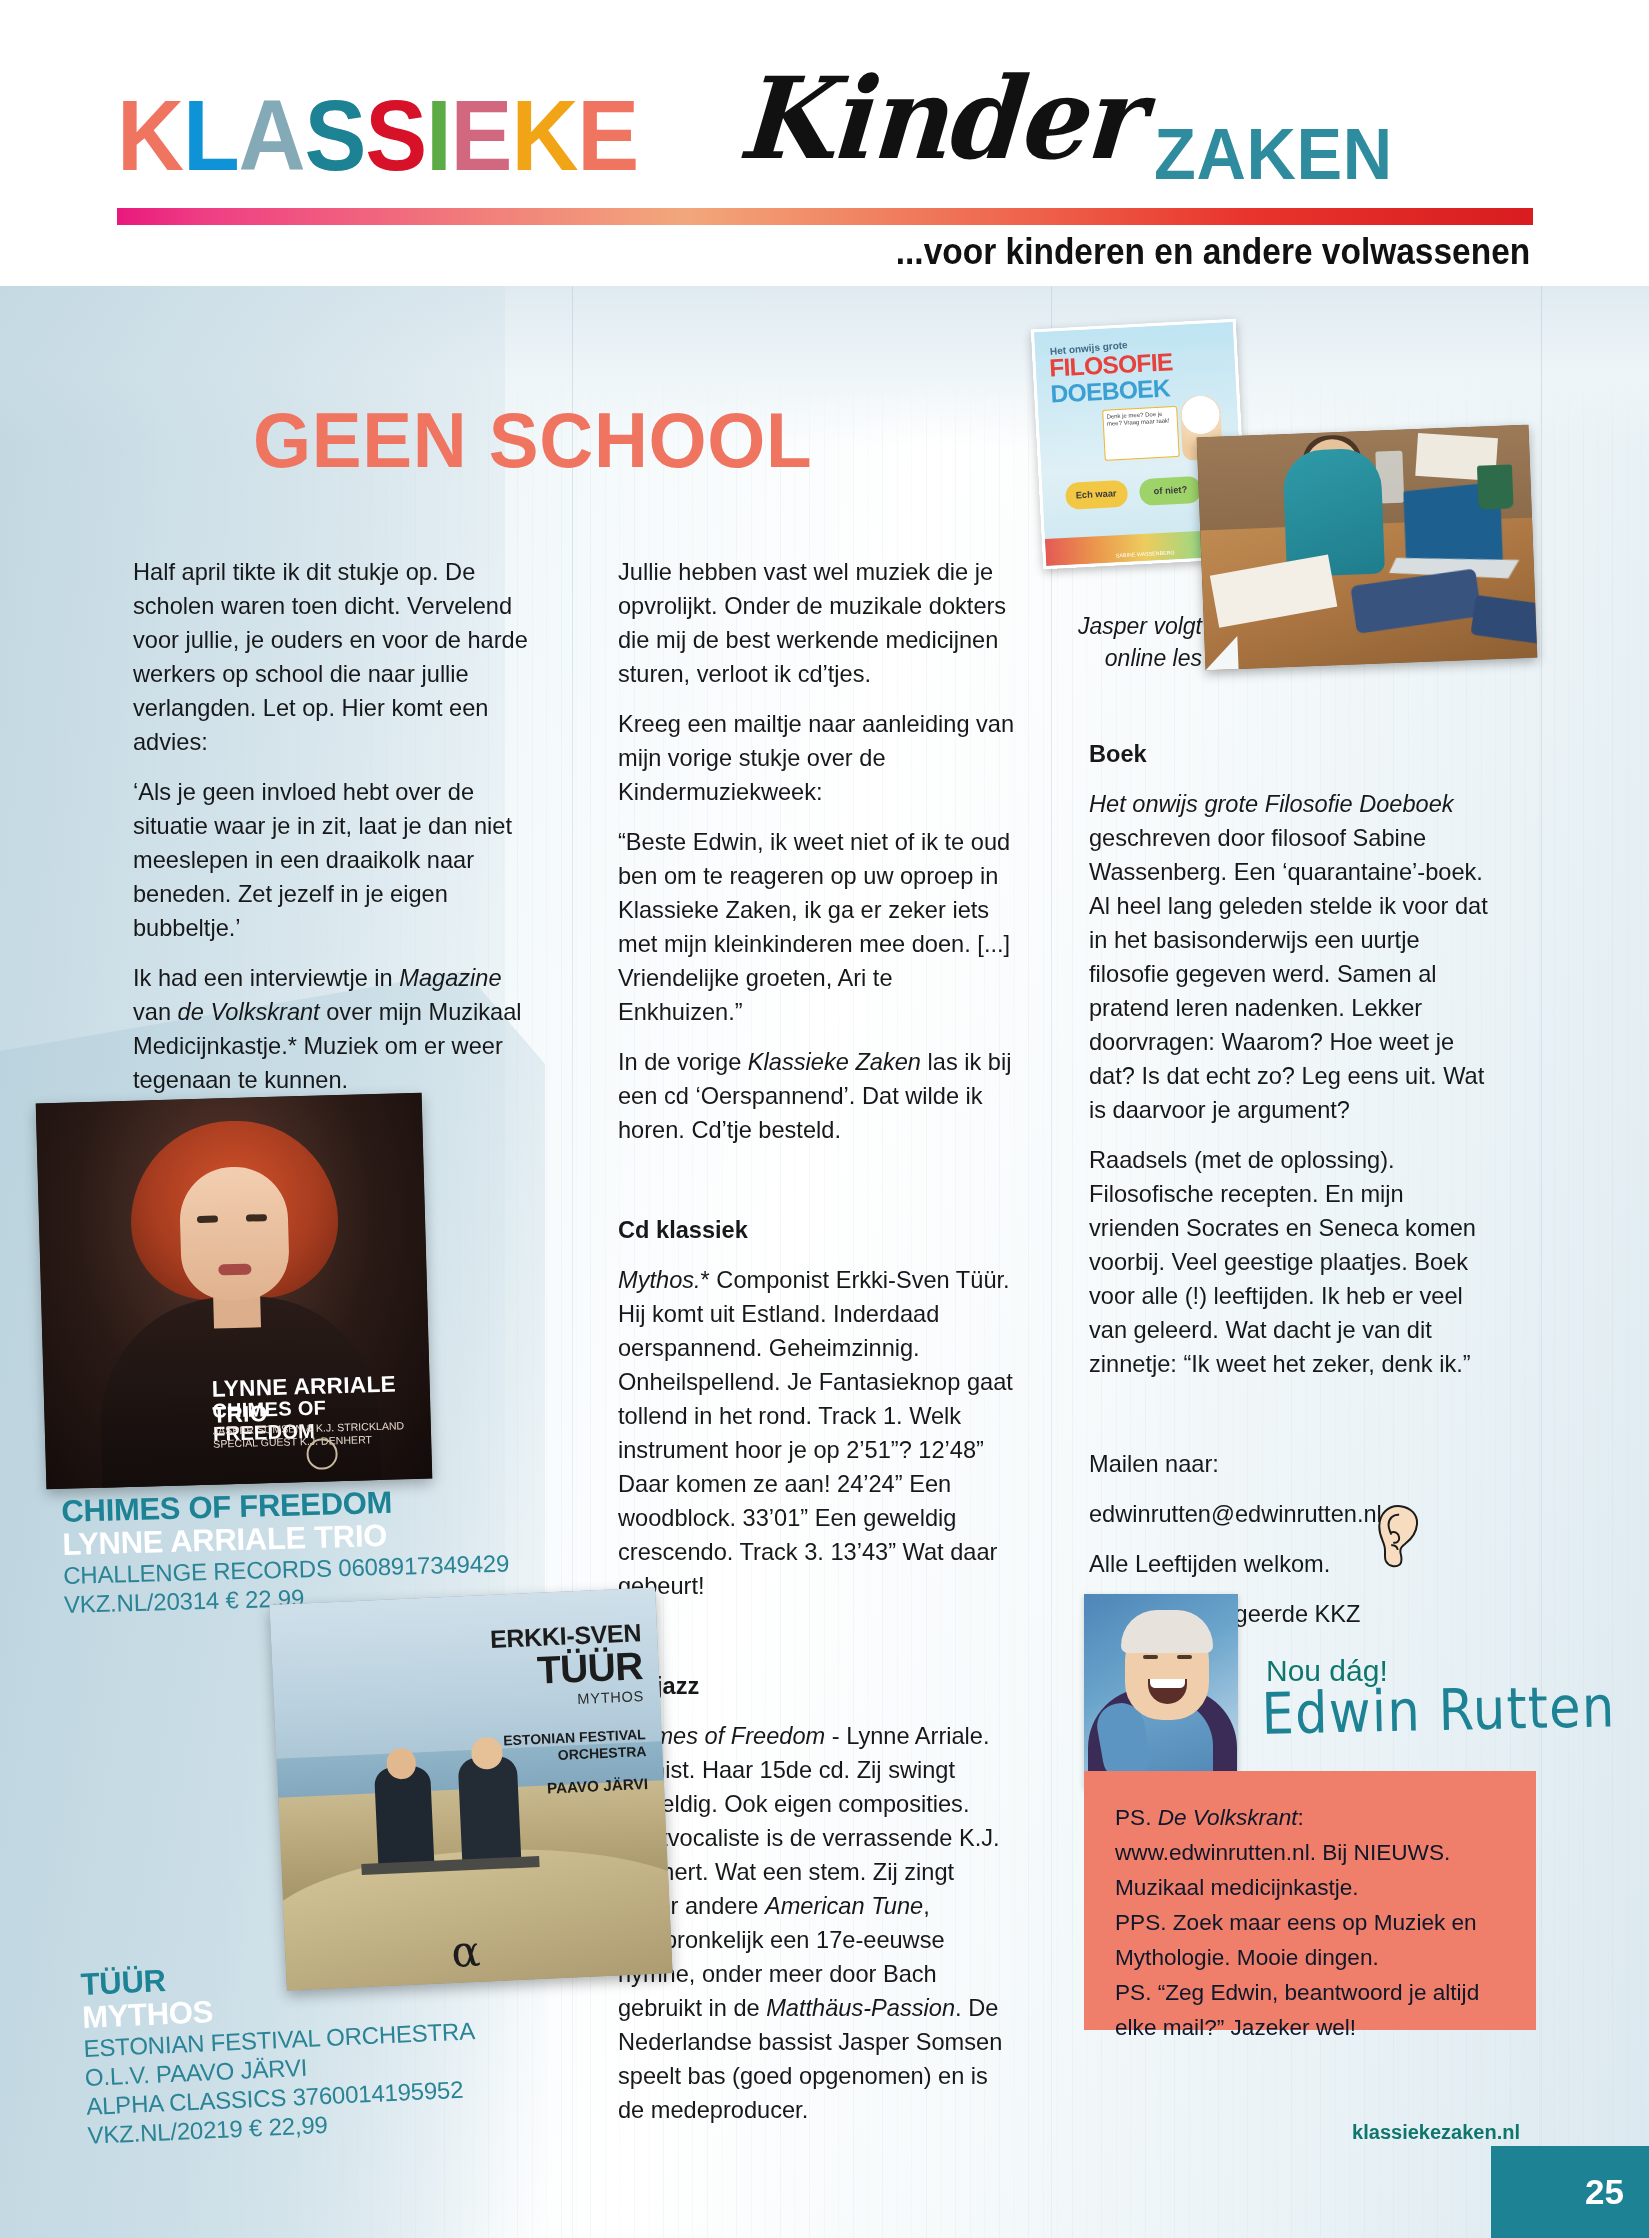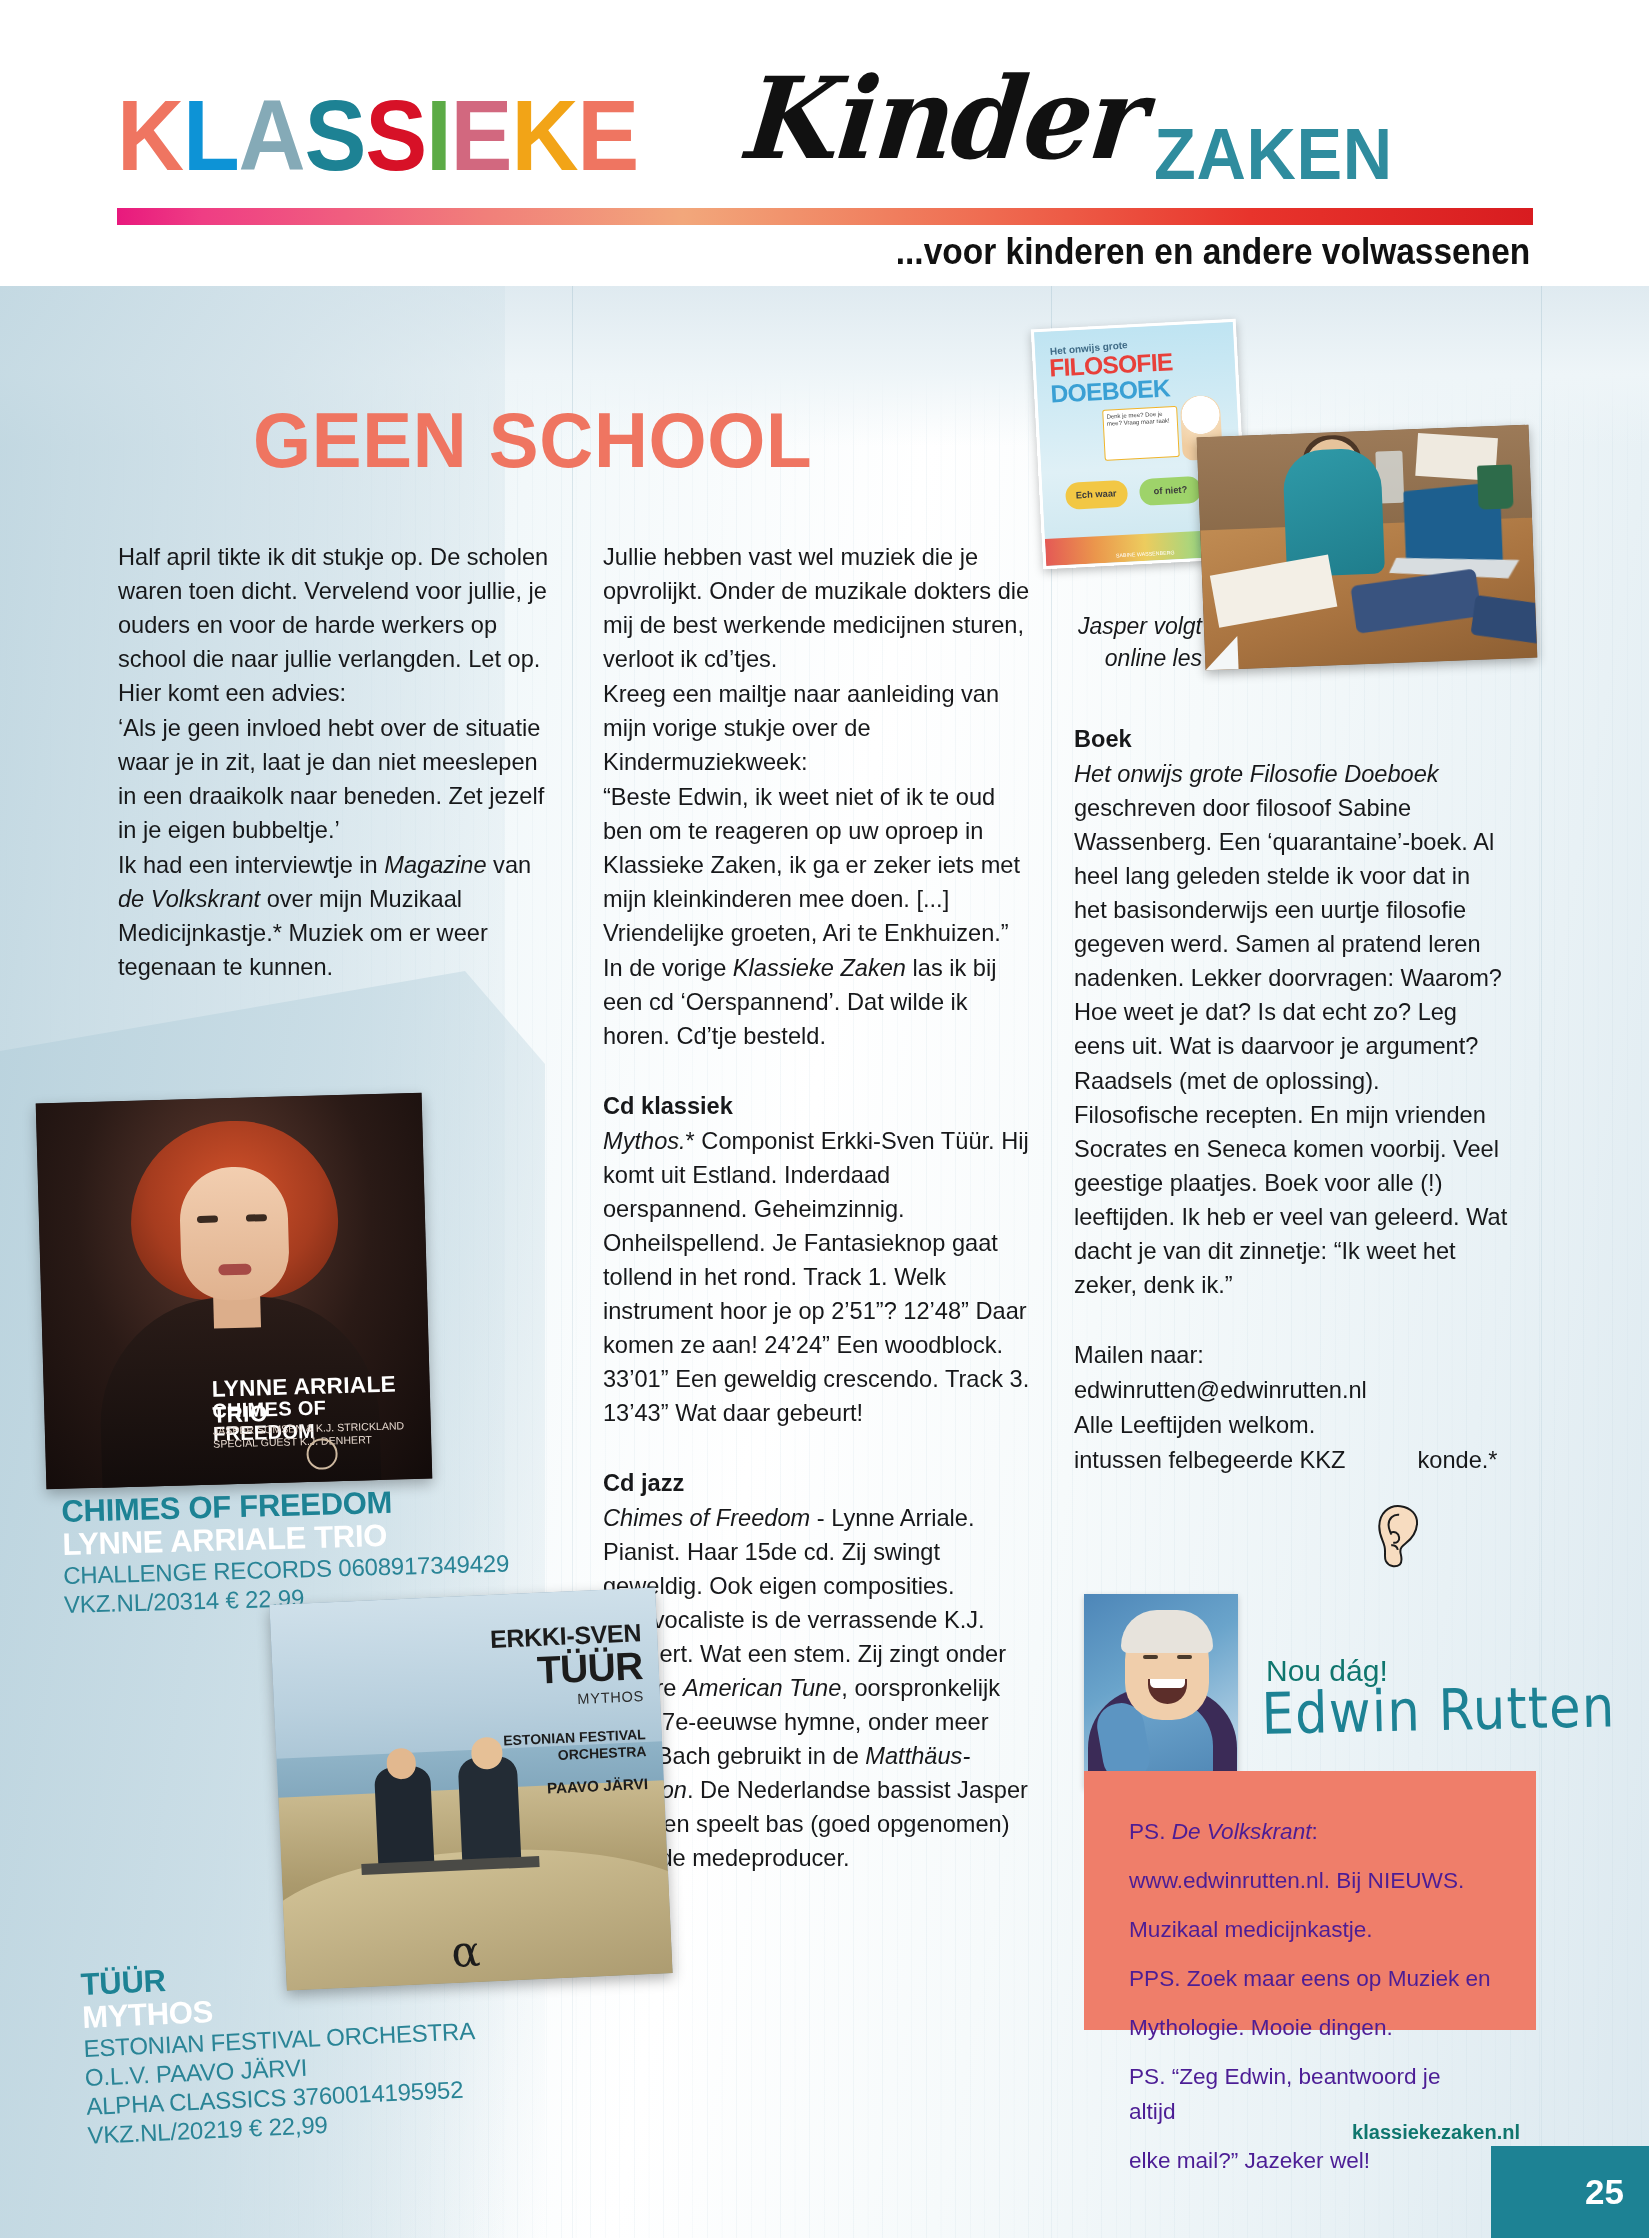--- a/index.html
+++ b/index.html
@@ -85,21 +85,21 @@
   .geen-school{
     position:absolute;left:253px;top:396px;
     font-family:"Liberation Sans", sans-serif;
     font-weight:bold;font-size:77px;color:#ef7561;
     letter-spacing:0.7px;transform:scaleX(.97);transform-origin:left top;
     white-space:nowrap;
   }
 
   
   .col{position:absolute;font-size:23.6px;line-height:34px;color:#17181a;}
-  .col p{margin:1px;}
+  .col p{margin:16px;}
   .col i, .col em{font-style:italic;}
   .col .head{font-weight:bold;}
   .gap{height:34px;}
 
   #col1{left:117px;top:539px;width:440px;}
   #col2{left:602px;top:539px;width:431px;}
   #col3{left:1073px;top:721px;width:436px;}
 
   
   .doeboek{
@@ -182,21 +182,21 @@
     font-size:51px;color:#1d8294;letter-spacing:1.3px;
     transform:rotate(-1.2deg) scaleY(1.12);transform-origin:left top;
     white-space:nowrap;
   }
 
   
   .ps-box{
     position:absolute;left:1084px;top:1771px;width:452px;height:259px;
     background:#ef7e6a;padding:29px 31px;box-sizing:border-box;
   }
-  .ps-box p{margin:14px;color:#4c1d95;font-size:22.6px;line-height:35px;}
+  .ps-box p{margin:0;color:#0f172a;font-size:22.6px;line-height:35px;}
   .ps-box i{font-style:italic;}
 
   
   .cd1{
     position:absolute;left:41px;top:1098px;width:386px;height:386px;
     transform:rotate(-1.6deg);box-shadow:0 5.3px 13.3px rgba(0,0,0,.28);
     overflow:hidden;background:#1a1010;
   }
   .cd1-bg{position:absolute;inset:0;background:radial-gradient(ellipse at 48% 30%, #5f3b30 0%, #2a1a16 52%, #120b0a 100%);}
   .cd1-hair{position:absolute;left:92px;top:22.6px;width:207px;height:178px;background:radial-gradient(ellipse at 50% 42%,#d2522b 0%,#a63c1f 58%,#6e2512 100%);border-radius:106px 106px 80px 80px;}

